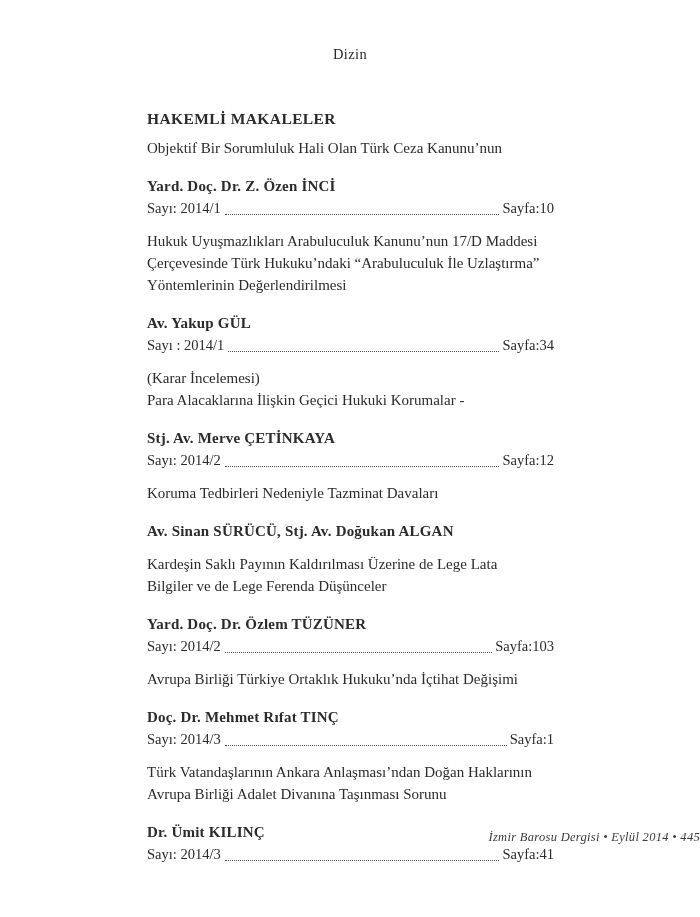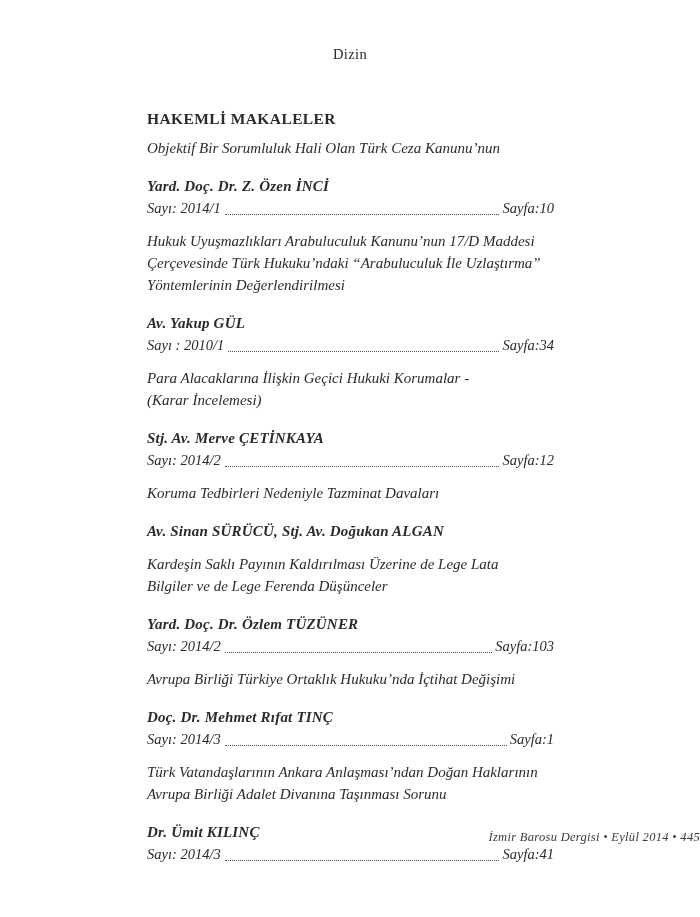--- a/index.html
+++ b/index.html
@@ -26,21 +26,21 @@
     top: 110px;
     left: 147px;
     width: 407px;
   }
   .section-title {
     font-weight: bold;
     font-size: 15.5px;
     letter-spacing: 0.4px;
     margin-bottom: 9px;
   }
-  .entry { margin-bottom: 11px; font-style: italic; }
+  .entry { margin-bottom: 11px; }
   .title-line {
     font-size: 15px;
     line-height: 22px;
   }
   .author {
     font-weight: bold;
     font-size: 15px;
     line-height: 22px;
     letter-spacing: 0.2px;
     margin-top: 16px;
@@ -93,29 +93,29 @@
       <span class="page-ref">Sayfa:10</span>
     </div>
   </div>
 
   <div class="entry">
     <div class="title-line">Hukuk Uyuşmazlıkları Arabuluculuk Kanunu’nun 17/D Maddesi</div>
     <div class="title-line">Çerçevesinde Türk Hukuku’ndaki “Arabuluculuk İle Uzlaştırma”</div>
     <div class="title-line">Yöntemlerinin Değerlendirilmesi</div>
     <div class="author">Av. Yakup GÜL</div>
     <div class="ref-row">
-      <span class="issue-label">Sayı : 2010/1</span>
+      <span class="issue-label">Sayı : 2014/1</span>
       <span class="leader"></span>
       <span class="page-ref">Sayfa:34</span>
     </div>
   </div>
 
   <div class="entry">
+    <div class="title-line">(Karar İncelemesi)</div>
     <div class="title-line">Para Alacaklarına İlişkin Geçici Hukuki Korumalar -</div>
-    <div class="title-line">(Karar İncelemesi)</div>
     <div class="author">Stj. Av. Merve ÇETİNKAYA</div>
     <div class="ref-row">
       <span class="issue-label">Sayı: 2014/2</span>
       <span class="leader"></span>
       <span class="page-ref">Sayfa:12</span>
     </div>
   </div>
 
   <div class="entry">
     <div class="title-line">Koruma Tedbirleri Nedeniyle Tazminat Davaları</div>

